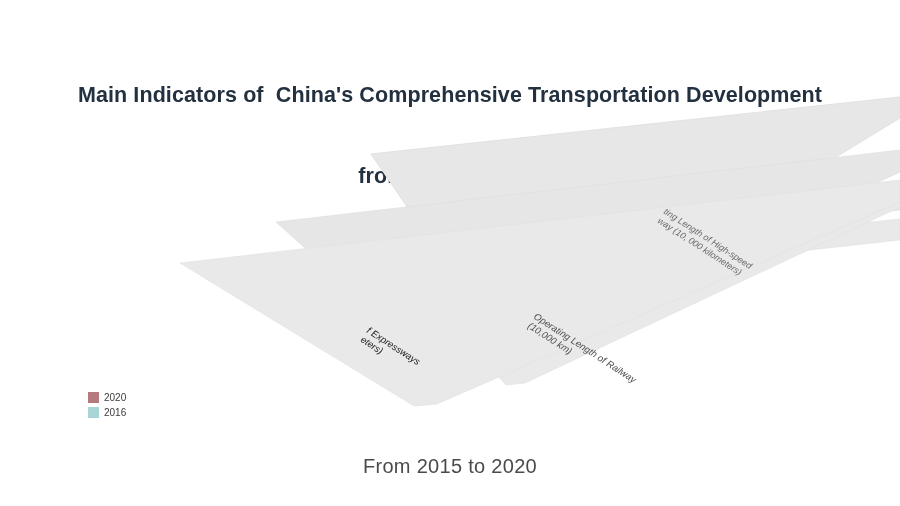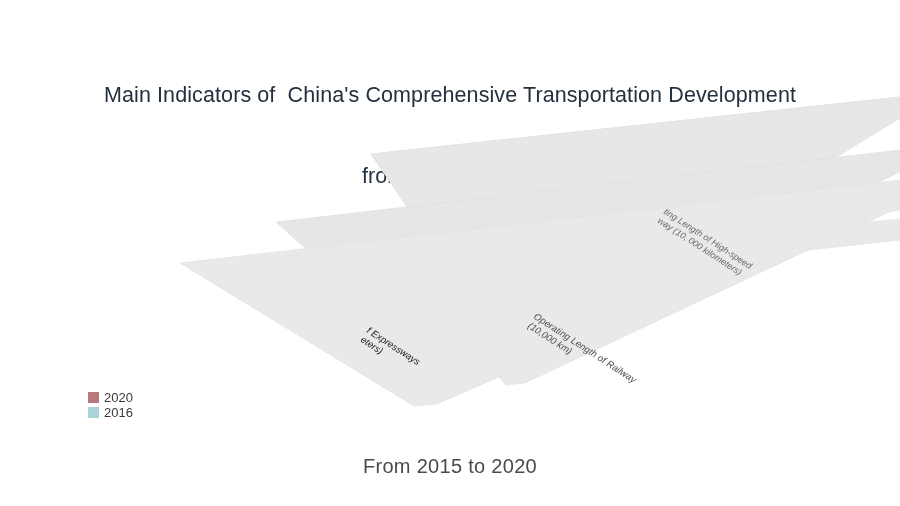--- a/index.html
+++ b/index.html
@@ -24,20 +24,21 @@
     position: absolute;
     left: 60px;
     top: 28px;
     width: 780px;
     text-align: center;
     color: #22303f;
     font-size: 21.5px;
     line-height: 27px;
     letter-spacing: 0.1px;
     white-space: pre;
+    font-weight: bold;
   }
   .title-line-1 { display: block; }
   .title-line-2 { display: block; }
 
   
   .plot-area {
     position: absolute;
     left: 0;
     top: 0;
     width: 900px;
@@ -65,21 +66,21 @@
     gap: 5px;
     height: 13px;
   }
   .legend-swatch {
     width: 9px;
     height: 9px;
     flex: 0 0 auto;
     border: 1px solid rgba(255,255,255,0.0);
   }
   .legend-label {
-    font-size: 13px;
+    font-size: 10px;
     color: #3a3a3a;
     line-height: 12px;
   }
 
   
   .axis-title {
     position: absolute;
     left: 0;
     top: 455px;
     width: 900px;

